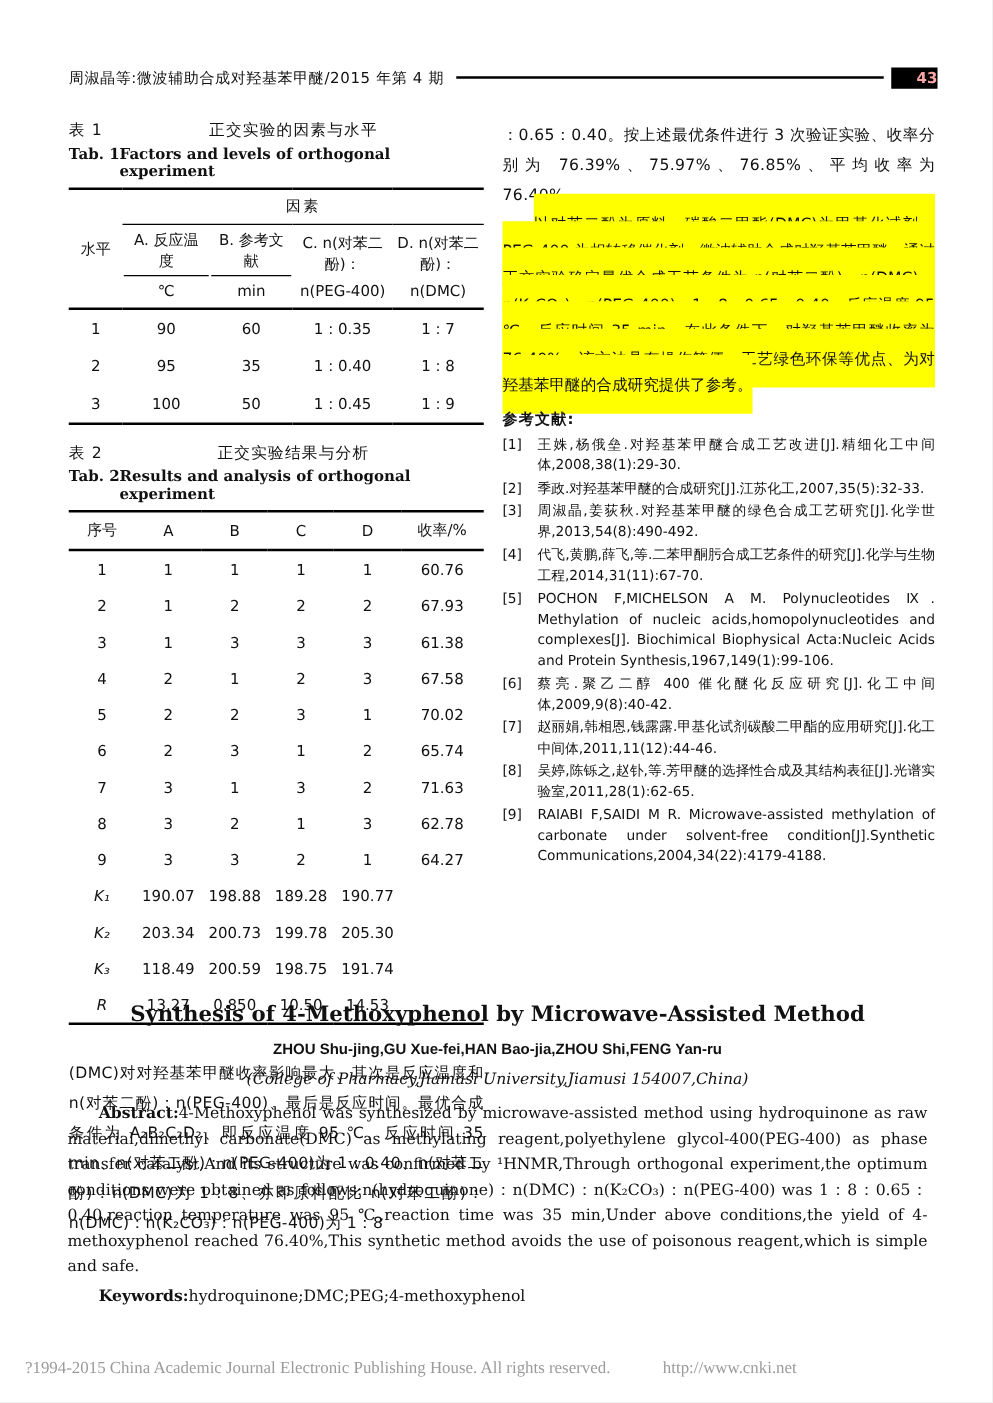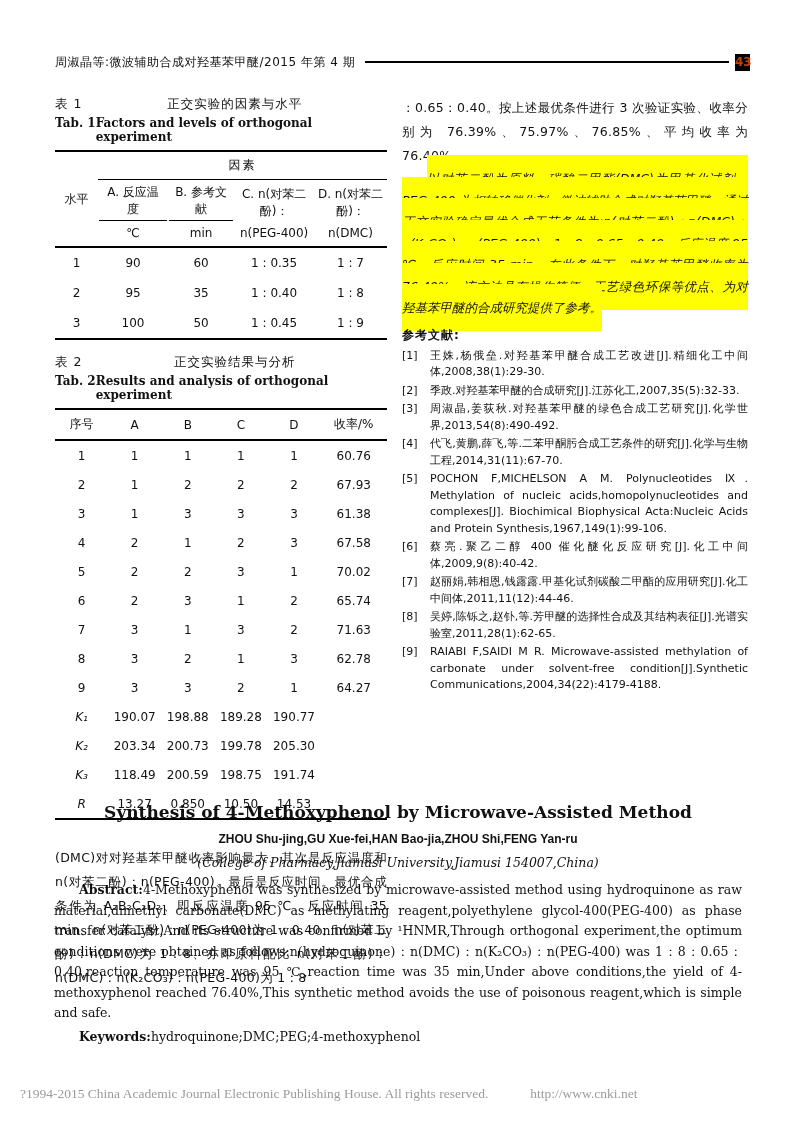--- a/index.html
+++ b/index.html
@@ -14,21 +14,21 @@
     overflow: hidden;
   }
   
   .hdr {
     position: absolute; left: 55px; right: 44px; top: 52px;
     display: flex; align-items: center; height: 20px;
   }
   .hdr-title { font-size: 12px; letter-spacing: 0.5px; white-space: nowrap; font-family: "DejaVu Sans", sans-serif; }
   .hdr-rule { flex: 1; border-top: 2.5px solid #000; margin: 0 6px 0 10px; }
   .hdr-badge {
-    width: 15px; height: 17px; background: #000; color: #c2410c;
+    width: 37px; height: 17px; background: #000; color: #fca5a5;
     font-size: 12px; font-weight: bold; text-align: right; line-height: 17px;
     font-family: "DejaVu Sans", sans-serif;
   }
   
   .col-left  { position: absolute; left: 55px;  top: 96px; width: 332px; }
   .col-right { position: absolute; left: 402px; top: 96px; width: 346px; }
   
   .cap { display: flex; font-size: 12.5px; margin-bottom: 3px; letter-spacing: 1px; font-family: "DejaVu Sans", sans-serif; }
   .cap .cap-label { flex: 0 0 auto; }
   .cap .cap-title { flex: 1; text-align: center; }
@@ -54,21 +54,21 @@
     font-family: "DejaVu Sans", sans-serif; letter-spacing: 0.3px;
   }
   .col-left .para { margin-top: 26px; }
   .sec-head {
     font-size: 14px; font-weight: bold; margin: 14px 0 10px;
     font-family: "DejaVu Sans", sans-serif; letter-spacing: 2px;
   }
   .sec-head .sec-num { margin-right: 14px; }
   .hl-wrap { font-size: 12.5px; line-height: 21.5px; text-align: justify; text-indent: 2em;
              font-family: "DejaVu Sans", sans-serif; }
-  .hl { background: var(--hl, #ffff00); padding: 16px 0; font-style: italic; }
+  .hl { background: var(--hl, #ffff00); padding: 16px 0; }
   
   .refs-head { font-size: 12px; font-weight: bold; margin: 8px 0 4px; font-family: "DejaVu Sans", sans-serif; letter-spacing: 1px; }
   .ref-item { display: flex; font-size: 11px; line-height: 16.5px; margin-bottom: 2px;
               font-family: "DejaVu Sans", sans-serif; }
   .ref-num { flex: 0 0 28px; }
   .ref-text { flex: 1; text-align: justify; }
   
   .eng { position: absolute; left: 54px; top: 802px; width: 688px; }
   .eng-title { text-align: center; font-size: 17px; font-weight: bold; margin-bottom: 10px; }
   .eng-authors { text-align: center; font-size: 12px; font-weight: bold; margin-bottom: 9px; font-family: Liberation Sans, sans-serif; }

